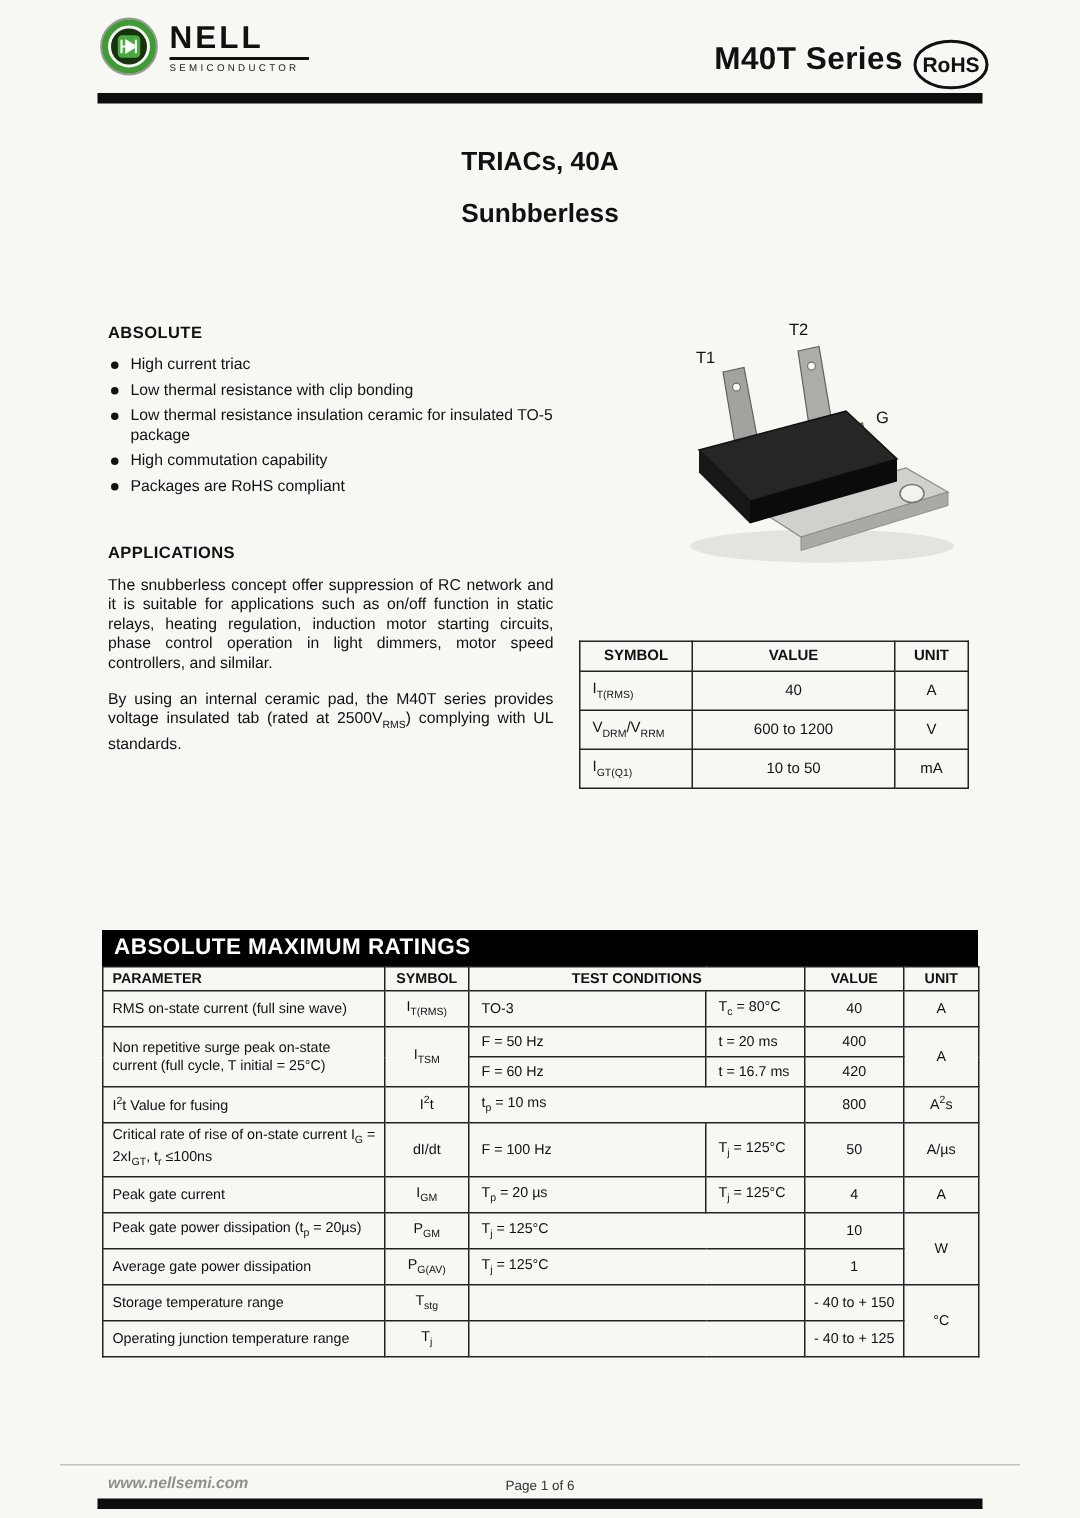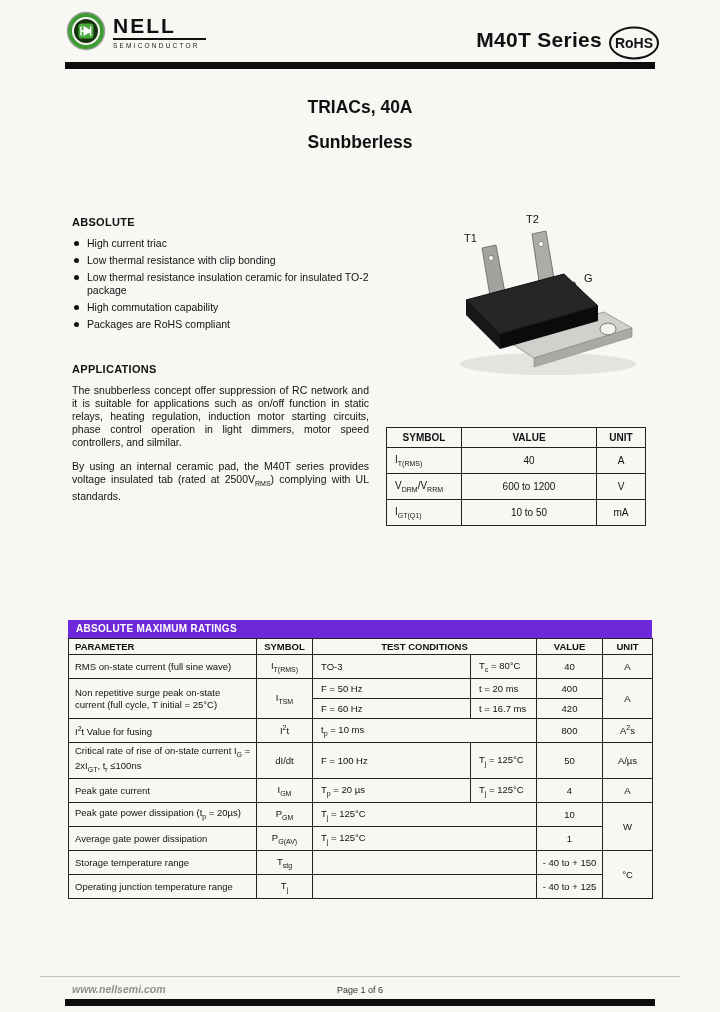--- a/index.html
+++ b/index.html
@@ -36,21 +36,21 @@
   .main-features { position:absolute; left:386px; top:427px; width:259px; }
   table.mf { width:259px; border-collapse:collapse; table-layout:fixed; }
   .mf th, .mf td { border:1px solid #222; font-size:10px; }
   .mf th { font-weight:bold; height:20px; text-align:center; }
   .mf td { height:26px; }
   .mf td.sym { text-align:left; padding-left:8px; }
   .mf td.val, .mf td.unit { text-align:center; }
 
   
   .amr { position:absolute; left:68px; top:620px; width:584px; }
-  .amr-bar { background:#6d28d9; color:#fff; font-size:10px; font-weight:bold; letter-spacing:0.3px; padding:3px 20px 4px 8px; }
+  .amr-bar { background:#000000; color:#fff; font-size:15px; font-weight:bold; letter-spacing:0.3px; padding:3px 20px 4px 8px; }
   table.amr-t { width:584px; border-collapse:collapse; table-layout:fixed; }
   .amr-t th, .amr-t td { border:1px solid #222; font-size:9.5px; padding:2px 4px; vertical-align:middle; }
   .amr-t th { font-weight:bold; height:16px; text-align:center; }
   .amr-t th.pl { text-align:left; padding-left:6px; }
   .amr-t td.param { text-align:left; padding-left:6px; line-height:11.5px; }
   .amr-t td.sym { text-align:center; }
   .amr-t td.cond { text-align:left; padding-left:8px; }
   .amr-t td.val { text-align:center; }
   .amr-t td.unit { text-align:center; }
   tr.h24 td { height:24px; } tr.h20 td { height:20px; } tr.h32 td { height:32px; }
@@ -100,21 +100,21 @@
     <div class="feat-item">
         <span class="bullet"></span>
         <span>High current triac</span>
       </div>
     <div class="feat-item">
         <span class="bullet"></span>
         <span>Low thermal resistance with clip bonding</span>
       </div>
     <div class="feat-item">
         <span class="bullet"></span>
-        <span>Low thermal resistance insulation ceramic for insulated TO-2 package</span>
+        <span>Low thermal resistance insulation ceramic for insulated TO-5 package</span>
       </div>
     <div class="feat-item">
         <span class="bullet"></span>
         <span>High commutation capability</span>
       </div>
     <div class="feat-item">
         <span class="bullet"></span>
         <span>Packages are RoHS compliant</span>
       </div>
   </div>

